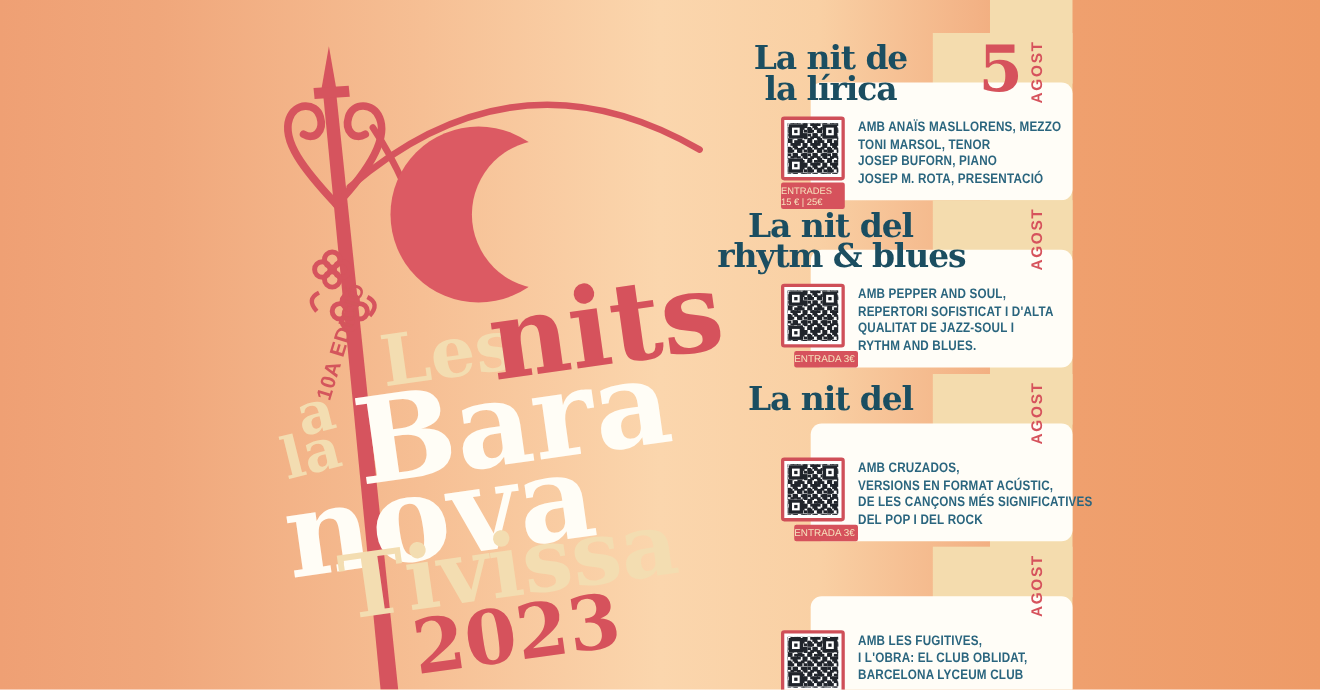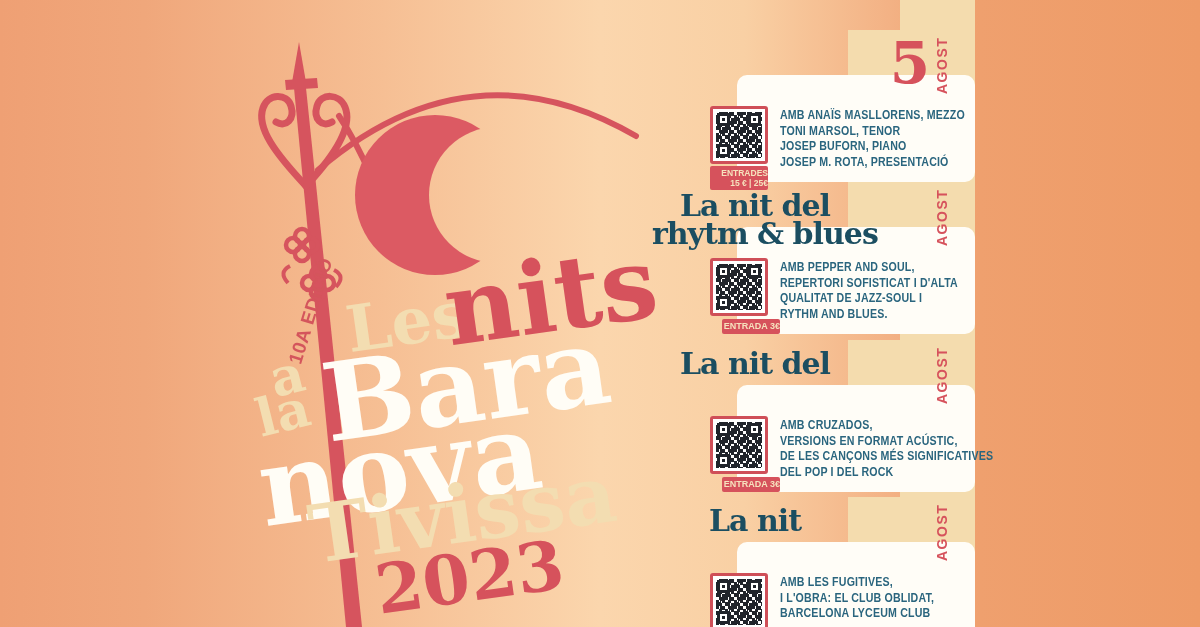--- a/index.html
+++ b/index.html
@@ -62,21 +62,21 @@
        background:#fff; border:3px solid #cf4f58; border-radius:3px; z-index:5; }
   .qrn{ position:absolute; inset:3px;
         background:
           repeating-conic-gradient(#20242b 0 25%, transparent 0 50%) 0 0/9px 9px,
           repeating-conic-gradient(#20242b 0 25%, #ffffff 0 50%) 0 0/6px 6px; }
   .f{ position:absolute; width:13px; height:13px; border:3px solid #20242b; background:#fff; }
   .f::after{ content:""; position:absolute; inset:2px; background:#20242b; }
   .fa{ left:4px; top:4px; } .fb{ right:4px; top:4px; } .fc{ left:4px; bottom:4px; }
 
   .tkt{ position:absolute; left:50px; width:58px; background:#d6525c; color:#f6e2bd;
-        text-align:right; font-weight:bold; z-index:5; border-radius:2px; }
+        text-align:left; font-weight:normal; z-index:5; border-radius:2px; }
   .tkt span{ display:block; }
   .tkt-two{ top:136px; font-size:8.5px; line-height:10px; padding:2px 0; }
   .tkt-one{ top:137px; font-size:9px;  line-height:15px; height:15px;margin-left:12px; }
 
   .desc{ position:absolute; left:120px; top:78px; width:230px; color:#2a657e;
          font-weight:bold; font-size:12.5px; line-height:15.5px; letter-spacing:.2px;
          transform:scaleX(.85); transform-origin:0 0; }
   .dl{ white-space:nowrap; }
 </style>
 </head>
@@ -127,20 +127,24 @@
   <div class="w w-a">a</div>
   <div class="w w-la">la</div>
   <div class="w w-bara">Bara</div>
   <div class="w w-nova">nova</div>
   <div class="w w-town">Tivissa</div>
   <div class="w w-year">2023</div>
 
   <section class="evt e1">
     <div class="tab"></div>
     <div class="wbox"></div>
+    <h2 class="etitle">
+      <span class="tl">La nit de</span>
+      <span class="tl">la lírica</span>
+    </h2>
     <div class="day">5</div>
     <div class="month">AGOST</div>
     <div class="qr">
       <div class="qrn"></div>
       <i class="f fa"></i>
       <i class="f fb"></i>
       <i class="f fc"></i>
     </div>
     <div class="tkt tkt-two">
       <span>ENTRADES</span>
@@ -200,21 +204,20 @@
       <div class="dl">VERSIONS EN FORMAT ACÚSTIC,</div>
       <div class="dl">DE LES CANÇONS MÉS SIGNIFICATIVES</div>
       <div class="dl">DEL POP I DEL ROCK</div>
     </div>
   </section>
 
   <section class="evt e4">
     <div class="tab"></div>
     <div class="wbox"></div>
     <h2 class="etitle">
-      <span class="tl">La nit</span>
     </h2>
     <div class="month">AGOST</div>
     <div class="qr">
       <div class="qrn"></div>
       <i class="f fa"></i>
       <i class="f fb"></i>
       <i class="f fc"></i>
     </div>
     <div class="desc">
       <div class="dl">AMB LES FUGITIVES,</div>

